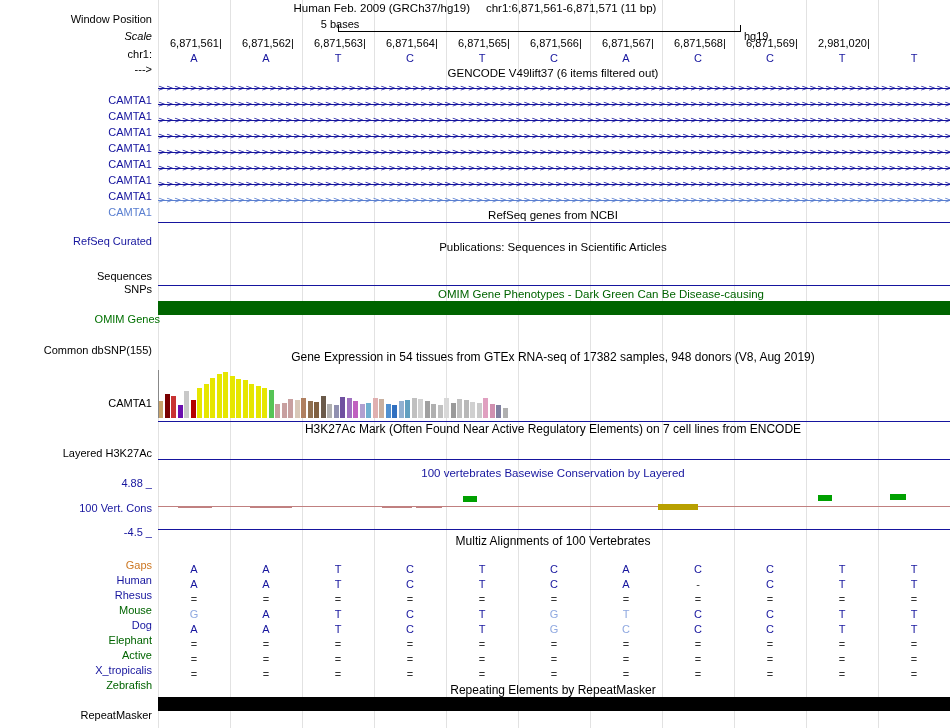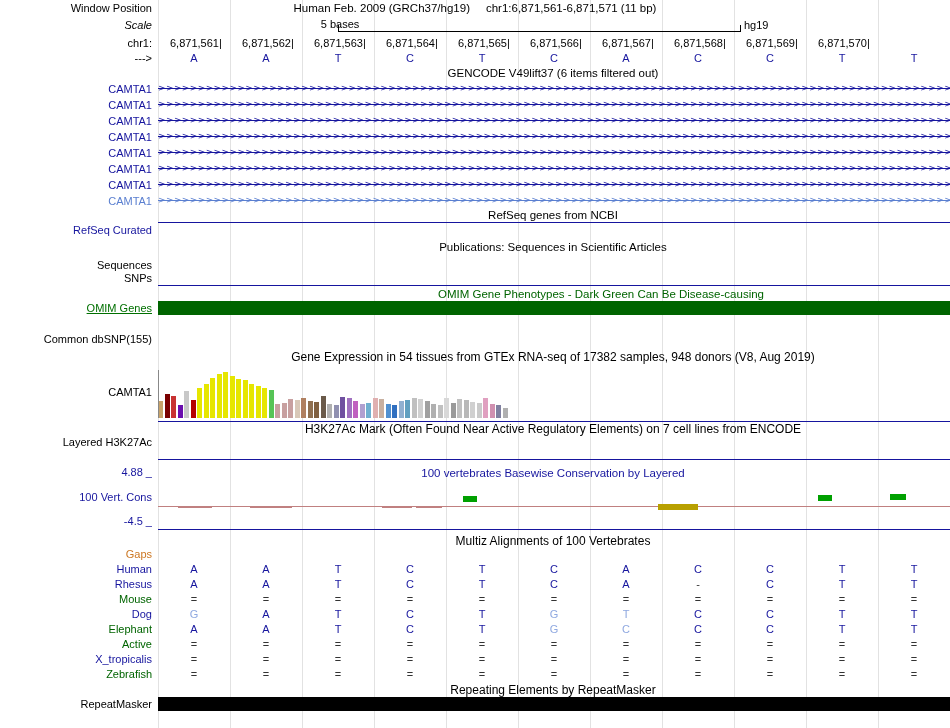--- a/index.html
+++ b/index.html
@@ -1,18 +1,18 @@
 <!DOCTYPE html>
 <html><head>
 <meta charset="utf-8">
 <style>
   html,body{margin:0;padding:0;background:#ffffff;}
   body{width:950px;height:728px;font-family:"Liberation Sans",sans-serif;font-size:11px;color:#000;position:relative;overflow:hidden;}
   #stage{position:relative;width:950px;height:728px;}
-  .lbl{position:absolute;text-align:right;font-size:11px;color:#000;white-space:nowrap;}
+  .lbl{position:absolute;text-align:right;font-size:11px;color:#000;white-space:nowrap;margin-top:11px;}
   .lbl.blue{color:#16159e;}
   .lbl.dgreen{color:#007000;}
   .lbl.orange{color:#cc7722;}
   .center{position:absolute;text-align:center;white-space:nowrap;}
   .track-title{position:absolute;width:790px;left:158px;text-align:center;font-size:11.5px;}
   .tt-blue{color:#16159e;}
   .tt-green{color:#006400;margin-left:48px;}
   .tt-black{color:#000;}
   .hr{position:absolute;left:158px;width:792px;height:1px;background:#16159e;}
   .hr-grey{position:absolute;left:158px;width:792px;height:1px;background:#999;}
@@ -72,21 +72,21 @@
   <div id="ruler">
       <div class="ruler-tick" style="left: 170px; top: 37px;">6,871,561|</div>
       <div class="ruler-tick" style="left: 242px; top: 37px;">6,871,562|</div>
       <div class="ruler-tick" style="left: 314px; top: 37px;">6,871,563|</div>
       <div class="ruler-tick" style="left: 386px; top: 37px;">6,871,564|</div>
       <div class="ruler-tick" style="left: 458px; top: 37px;">6,871,565|</div>
       <div class="ruler-tick" style="left: 530px; top: 37px;">6,871,566|</div>
       <div class="ruler-tick" style="left: 602px; top: 37px;">6,871,567|</div>
       <div class="ruler-tick" style="left: 674px; top: 37px;">6,871,568|</div>
       <div class="ruler-tick" style="left: 746px; top: 37px;">6,871,569|</div>
-      <div class="ruler-tick" style="left: 818px; top: 37px;">6,871,570|</div>
+      <div class="ruler-tick" style="left: 818px; top: 37px;">2,981,020|</div>
     </div>
 
   <div class="lbl" style="left:0;top:52px;width:152px;">---&gt;</div>
   <div id="baserow">
       <div class="basecol" style="left: 174px; top: 52px;">A</div>
       <div class="basecol" style="left: 246px; top: 52px;">A</div>
       <div class="basecol" style="left: 318px; top: 52px;">T</div>
       <div class="basecol" style="left: 390px; top: 52px;">C</div>
       <div class="basecol" style="left: 462px; top: 52px;">T</div>
       <div class="basecol" style="left: 534px; top: 52px;">C</div>
@@ -145,21 +145,21 @@
   <div class="track-title tt-black" style="top:209px;">RefSeq genes from NCBI</div>
   <div class="lbl blue" style="left:0;top:224px;width:152px;">RefSeq Curated</div>
 
   <div class="track-title tt-black" style="top:241px;">Publications: Sequences in Scientific Articles</div>
   <div class="lbl" style="left:0;top:259px;width:152px;">Sequences</div>
   <div class="lbl" style="left:0;top:272px;width:152px;">SNPs</div>
   <div class="hr-grey" style="top:285px;background:#16159e;"></div>
 
   <div class="track-title tt-green" style="top:288px;">OMIM Gene Phenotypes - Dark Green Can Be Disease-causing</div>
   <div class="omim-bar" style="top:301px;"></div>
-  <div class="lbl dgreen" style="left:0;top:302px;width:152px;text-decoration:underline;">OMIM Genes</div>
+  <div class="lbl dgreen" style="left:8px;top:302px;width:152px;">OMIM Genes</div>
 
   <div class="lbl" style="left:0;top:333px;width:152px;">Common dbSNP(155)</div>
 
   <div class="track-title tt-black" style="top:350px;font-size:12px;">Gene Expression in 54 tissues from GTEx RNA-seq of 17382 samples, 948 donors (V8, Aug 2019)</div>
   <div class="gtexwrap">
     <div id="gtexbars" style="position:absolute;left:0;bottom:0;height:48px;width:792px;">
         <div class="gtex" style="left: 0px; width: 5.3px; height: 16.7273px; background: rgb(200, 163, 106);"></div>
         <div class="gtex" style="left: 6.5px; width: 5.3px; height: 24.0455px; background: rgb(122, 0, 0);"></div>
         <div class="gtex" style="left: 13px; width: 5.3px; height: 21.9545px; background: rgb(200, 50, 50);"></div>
         <div class="gtex" style="left: 19.5px; width: 5.3px; height: 12.5455px; background: rgb(106, 13, 173);"></div>

